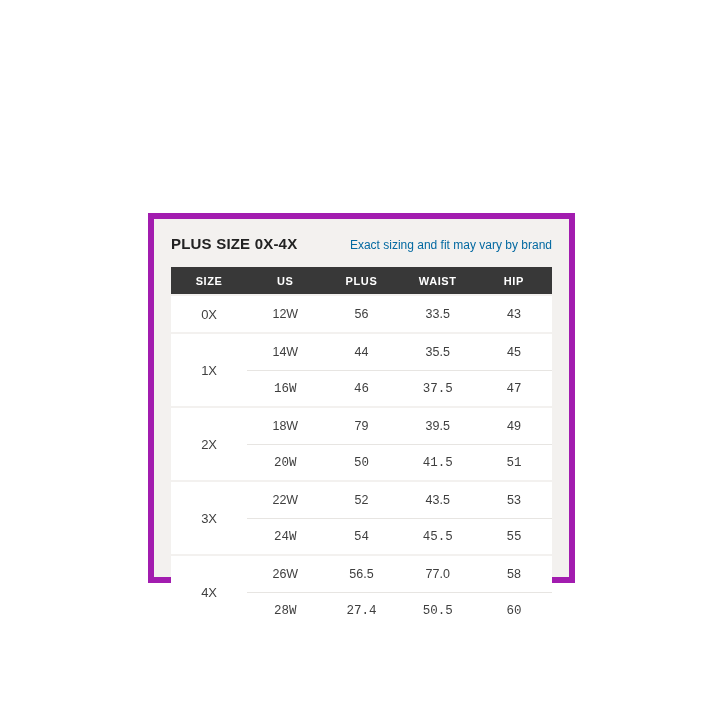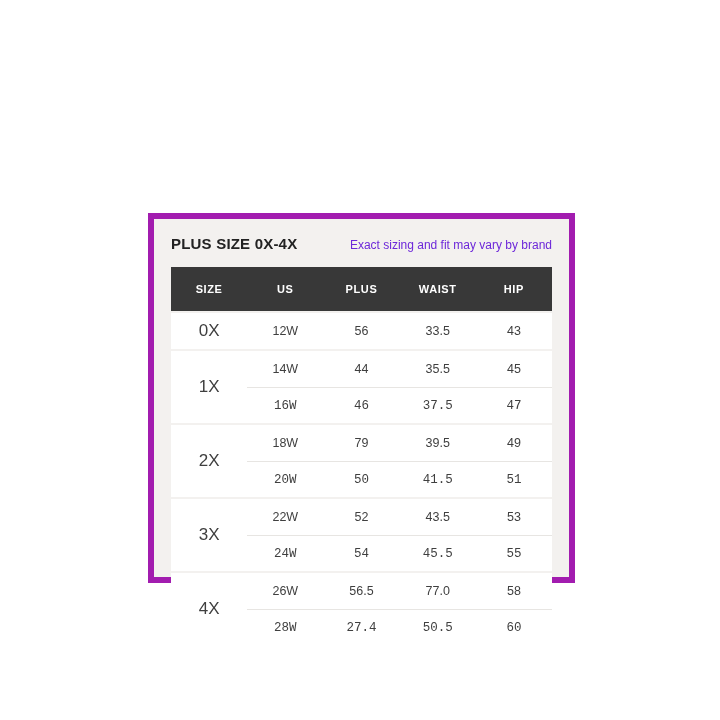--- a/index.html
+++ b/index.html
@@ -29,30 +29,30 @@
     height: 20px;
   }
   .card-title {
     font-size: 15px;
     font-weight: bold;
     color: #222222;
     letter-spacing: 0.2px;
   }
   .card-note {
     font-size: 12px;
-    color: #6d28d9;
+    color: #0369a1;
   }
 
   .size-table { width: 100%; }
 
   .thead {
     display: grid;
     grid-template-columns: repeat(5, 1fr);
     background: #383838;
-    height: 44px;
+    height: 27px;
     align-items: center;
     margin-bottom: 2px;
   }
   .th {
     text-align: center;
     color: #ffffff;
     font-size: 11px;
     font-weight: bold;
     letter-spacing: 0.6px;
   }
@@ -60,21 +60,21 @@
   .group {
     display: grid;
     grid-template-columns: 1fr 4fr;
     background: #ffffff;
     margin-bottom: 2px;
   }
   .size-cell {
     display: flex;
     align-items: center;
     justify-content: center;
-    font-size: 17px;
+    font-size: 13px;
     color: #3f3f3f;
   }
   .rows { display: block; }
   .row {
     display: grid;
     grid-template-columns: repeat(4, 1fr);
     height: 36px;
     align-items: center;
   }
   .row + .row { border-top: 1px solid #e7e5e2; font-family: Liberation Mono, monospace; }

